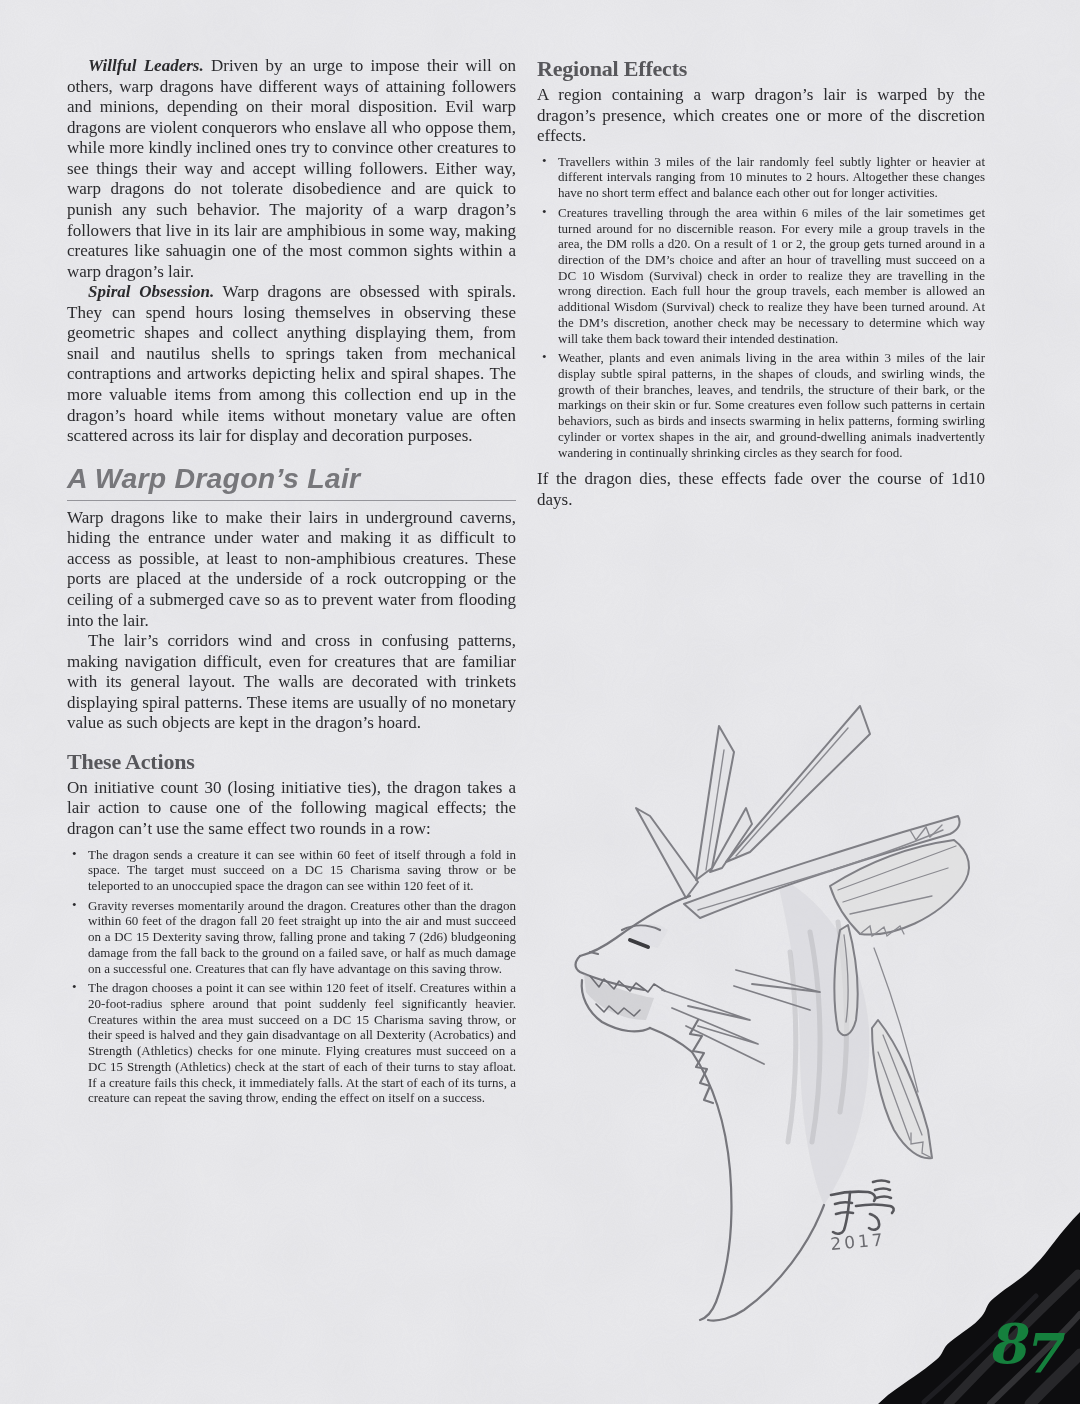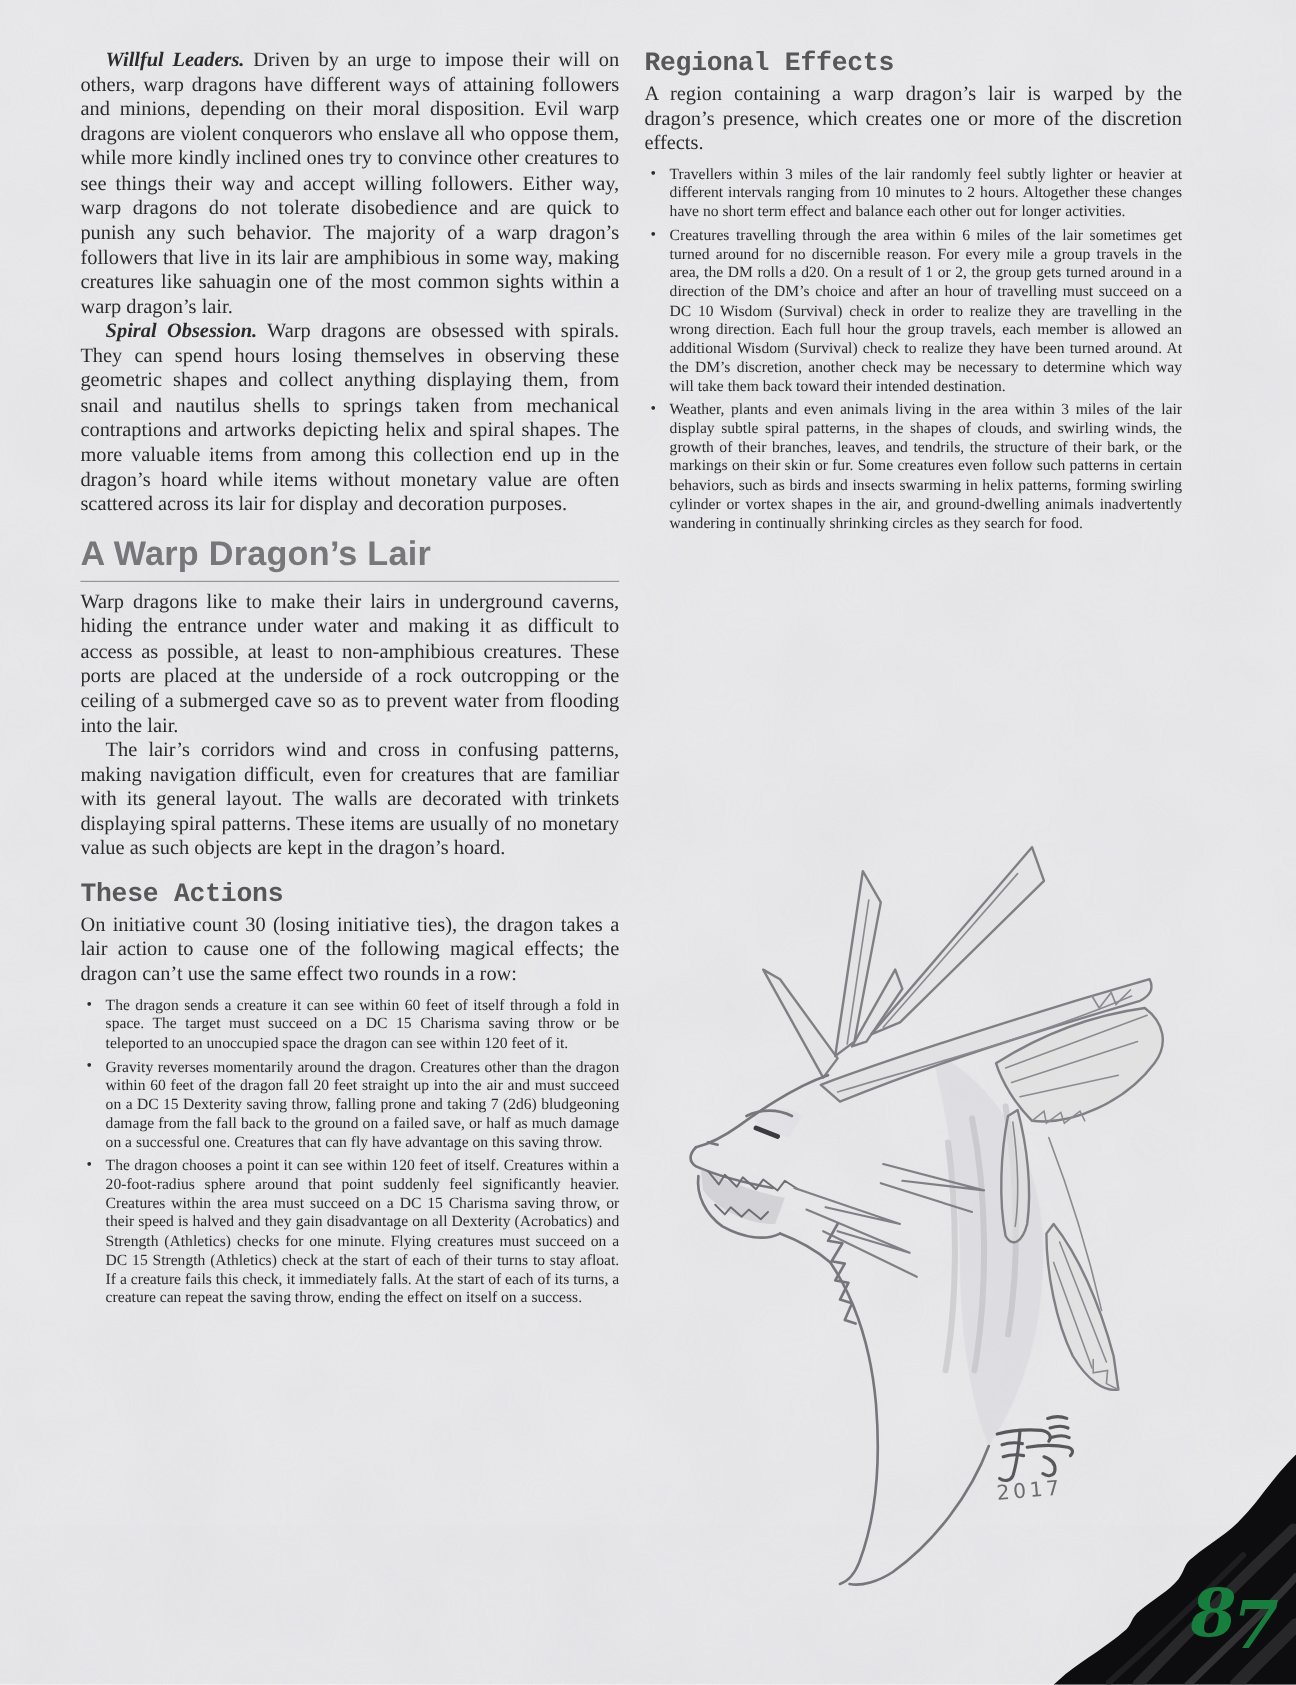--- a/index.html
+++ b/index.html
@@ -3,39 +3,40 @@
 <meta charset="utf-8">
 <style>
   html,body { margin:0; padding:0; }
   body { width:1080px; height:1404px; font-family:"Liberation Serif", serif; }
   .page {
     position:relative; width:1080px; height:1404px;
     background:#ebebee; overflow:hidden;
   }
   .paper-noise { position:absolute; left:0; top:0; width:1080px; height:1404px; pointer-events:none; }
 
-  .col { position:absolute; top:40px; }
+  .col { position:absolute; top:56px; }
   .col-left  { left:67px;  width:449px; }
   .col-right { left:537px; width:448px; }
 
   p.body {
     margin:0; font-size:17px; line-height:1.21; color:#2b2b2e;
     text-align:justify; hyphens:none;
   }
   p.indent { text-indent:21px; }
   .lead { font-weight:bold; font-style:italic; }
 
   h1 {
     font-family:"Liberation Sans", sans-serif; font-weight:bold;
     font-size:28.5px; color:#77777b; letter-spacing:.2px;
     margin:15px 0 7px 0; padding-bottom:5px;
     border-bottom:1.6px solid #94949a;
+    font-style:italic;
   }
   h2 {
-    font-family:Liberation Mono, monospace; font-weight:bold;
+    font-family:Liberation Serif, serif; font-weight:bold;
     font-size:22px; color:#57575b; letter-spacing:-.2px;
     margin:15px 0 3px 0;
   }
   .col-right h2:first-child { margin-top:0; }
 
   ul.bullets { list-style:none; margin:7px 0 8px 0; padding:0; }
   ul.bullets li {
     position:relative; padding-left:21px; margin-bottom:4px;
     font-size:13px; line-height:1.21; color:#2b2b2e; text-align:justify;
   }
@@ -90,20 +91,21 @@
   </div>
 
   <div class="col col-right">
     <h2>Regional Effects</h2>
     <p class="body">A region containing a warp dragon’s lair is warped by the dragon’s presence, which creates one or more of the discretion effects.</p>
     <ul class="bullets">
       <li>Travellers within 3 miles of the lair randomly feel subtly lighter or heavier at different intervals ranging from 10 minutes to 2 hours. Altogether these changes have no short term effect and balance each other out for longer activities.</li>
       <li>Creatures travelling through the area within 6 miles of the lair sometimes get turned around for no discernible reason. For every mile a group travels in the area, the DM rolls a d20. On a result of 1 or 2, the group gets turned around in a direction of the DM’s choice and after an hour of travelling must succeed on a DC 10 Wisdom (Survival) check in order to realize they are travelling in the wrong direction. Each full hour the group travels, each member is allowed an additional Wisdom (Survival) check to realize they have been turned around. At the DM’s discretion, another check may be necessary to determine which way will take them back toward their intended destination.</li>
       <li>Weather, plants and even animals living in the area within 3 miles of the lair display subtle spiral patterns, in the shapes of clouds, and swirling winds, the growth of their branches, leaves, and tendrils, the structure of their bark, or the markings on their skin or fur. Some creatures even follow such patterns in certain behaviors, such as birds and insects swarming in helix patterns, forming swirling cylinder or vortex shapes in the air, and ground-dwelling animals inadvertently wandering in continually shrinking circles as they search for food.</li>
     </ul>
+    <p class="body outro">If the dragon dies, these effects fade over the course of 1d10 days.</p>
   </div>
 
   <div class="art">
     <svg viewBox="0 0 472 650" width="472" height="650">
 
       <g fill="#d6d6da" stroke="none" opacity="0.55">
         <path d="M238,185 C295,215 326,272 331,338 C334,412 316,470 286,515 C271,480 262,420 262,360 C262,290 248,228 238,185 Z"></path>
         <path d="M150,214 C205,192 280,168 360,145 L416,128 C420,136 416,142 408,146 C328,170 240,198 164,228 Z" opacity="0.6"></path>
         <path d="M90,240 C105,232 120,232 130,240 L120,258 L95,252 Z" opacity="0.5"></path>
       </g>

